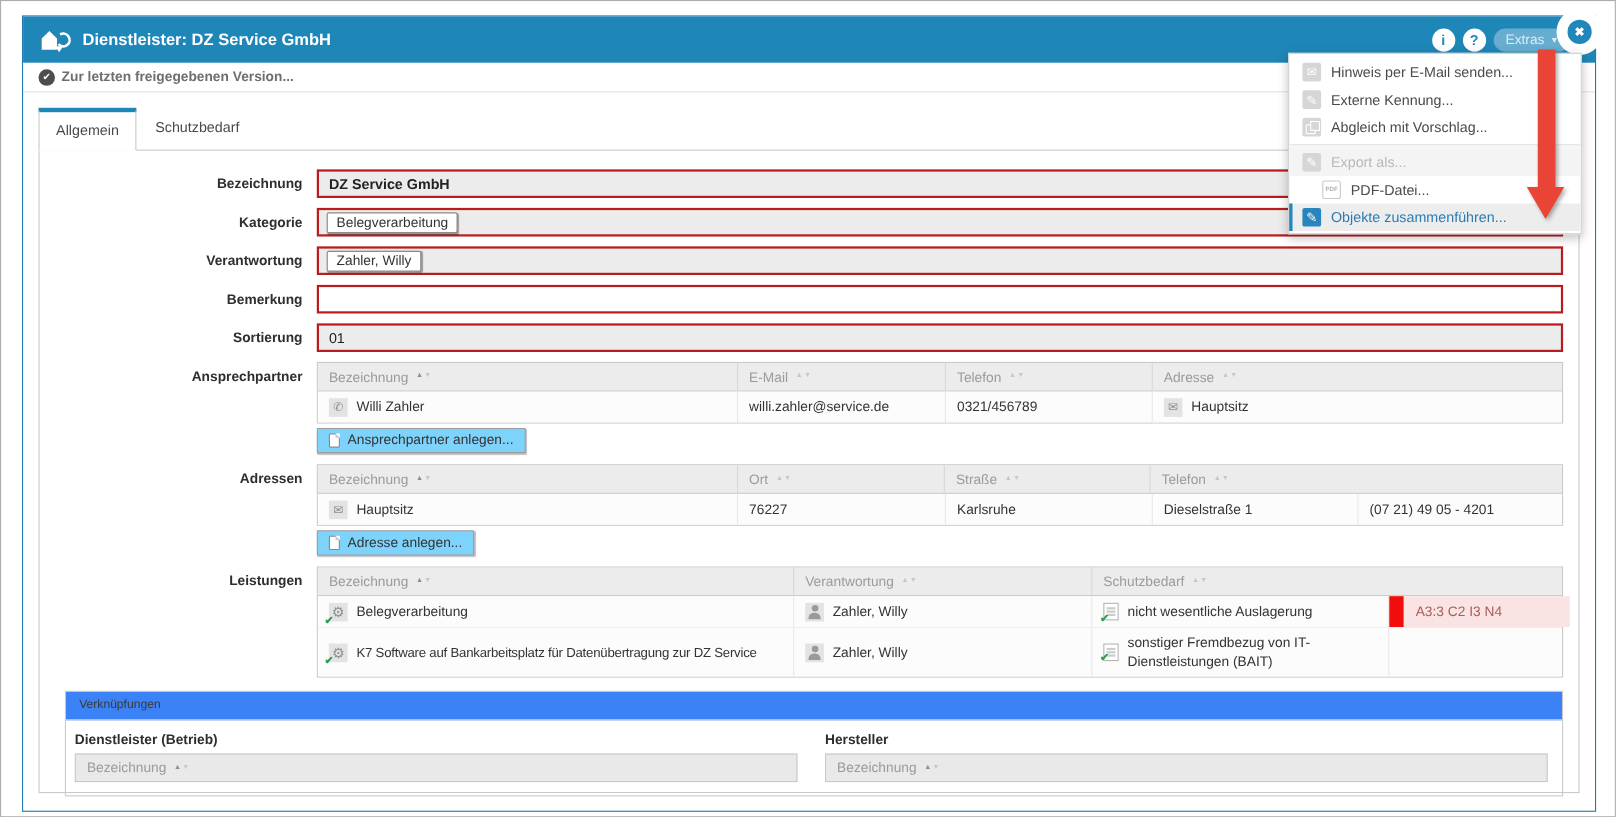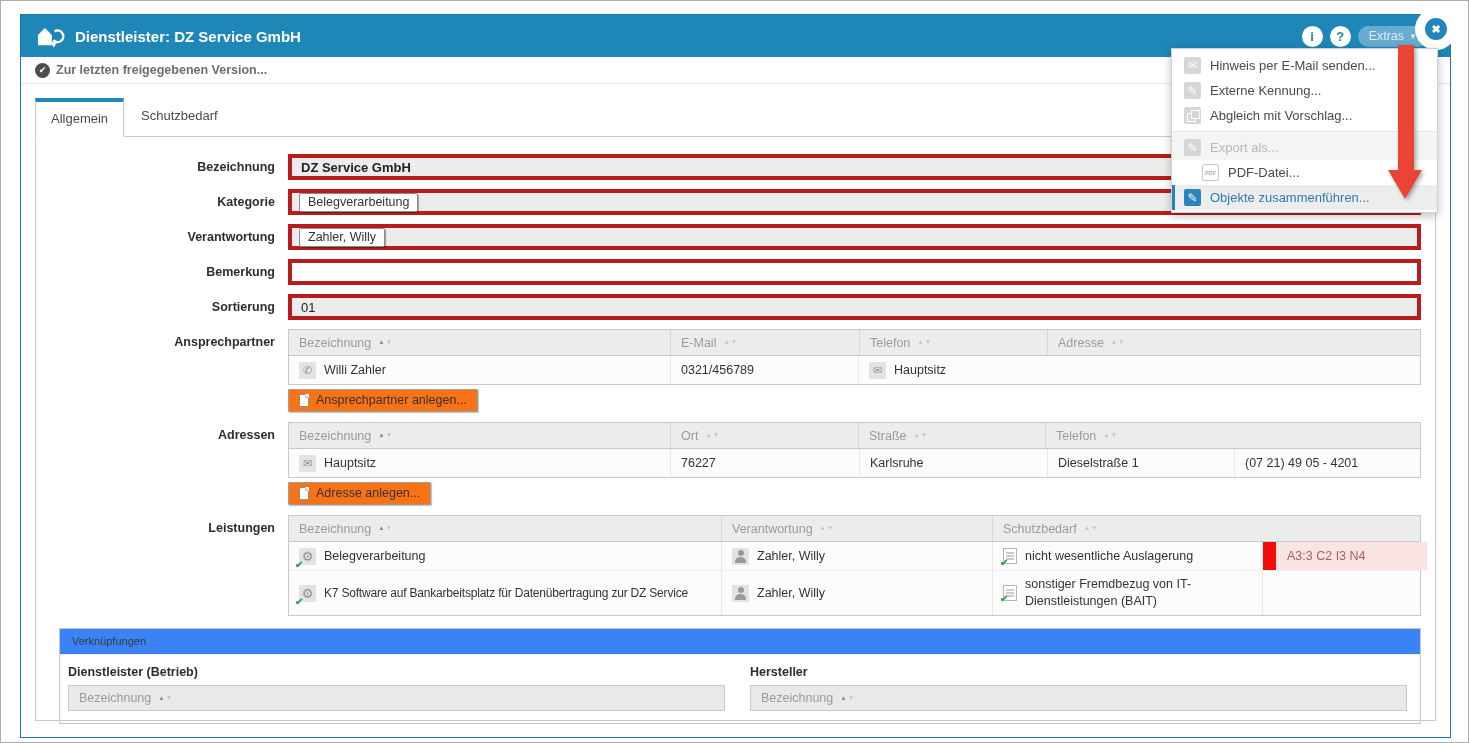--- a/index.html
+++ b/index.html
@@ -33,21 +33,21 @@
   .tabs { display:flex; align-items:flex-end; margin:12px 14px 0; position:relative; z-index:2; }
   .tab { font-size:13px; color:#4a4a4a; cursor:pointer; }
   .tab.active { background:#fff; border:1px solid #c9c9c9; border-bottom:1px solid #fff;
                 border-top:4px solid #1f86b8; padding:9px 15px 10px; margin-bottom:-1px; }
   .tab.inactive { padding:12px 17px 13px; }
   
   .panel { border:1px solid #c9c9c9; margin:0 14px; height:585px; background:#fff; padding-top:17px; }
   .frow { display:flex; align-items:flex-start; margin-bottom:9px; padding-right:14px; }
   .flabel { width:252px; padding-right:13px; text-align:right; font-weight:bold; font-size:12.5px; color:#2e2e2e; line-height:26px; flex:none; }
   .fctrl { flex:1; min-width:0; }
-  .input { height:26px; border:4px solid #b91c1c; background:#ececec; display:flex; align-items:center;
+  .input { height:26px; border:2px solid #b91c1c; background:#ececec; display:flex; align-items:center;
            padding:0 9px; font-size:13px; color:#222; }
   .input.bold { font-weight:bold; }
   .input.editable { background:#fff; }
   .chip { display:inline-flex; align-items:center; background:#fff; border:1px solid #8c8c8c; border-radius:2px;
           box-shadow:1px 1px 1px rgba(0,0,0,0.35); padding:1px 8px 2px; font-size:12.5px; color:#333; margin:2px 3px; cursor:pointer; }
   
   .tbl { border:1px solid #c9c9c9; background:#fcfcfc; }
   .thead { display:flex; background:#ececec; height:26px; border-bottom:1px solid #c9c9c9; }
   .th { display:flex; align-items:center; padding-left:10px; font-size:12.5px; color:#9b9b9b; border-left:1px solid #d8d8d8; }
   .th:first-child { border-left:none; }
@@ -68,21 +68,21 @@
   .i-person::after { content:""; position:absolute; bottom:2px; left:3px; width:11px; height:6px; border-radius:5px 5px 0 0; background:#9a9a9a; }
   .i-doc { background:#fff; border:1px solid #b5b5b5; width:14px; height:16px; }
   .i-doc::before { content:""; position:absolute; left:2px; top:3px; width:8px; height:1.5px; background:#ccc; box-shadow:0 3px 0 #ccc, 0 6px 0 #ccc; }
   .badge-check::after { content:"✔"; position:absolute; left:-4px; bottom:-5px; color:#2ca04c; font-size:10px; font-weight:bold; text-shadow:0 0 1px #fff; }
   .i-page { width:10px; height:13px; background:#fff; border:1px solid #8a8a8a; border-radius:1px; position:relative; flex:none; }
   .i-page::before { content:""; position:absolute; right:-1px; top:-1px; border-style:solid; border-width:0 4px 4px 0; border-color:transparent #fff #c9c9c9 transparent; }
   
   .td.sb { position:relative; background:#fae3e3; color:#a85d5d; padding-left:24px; }
   .td.sb::before { content:""; position:absolute; left:0; top:0; bottom:0; width:13px; background:#f20d0d; }
   
-  .btn { display:inline-flex; align-items:center; gap:7px; background:#f97316; border:1px solid #9d9d9d; border-radius:1px;
+  .btn { display:inline-flex; align-items:center; gap:7px; background:#7dd3fc; border:1px solid #9d9d9d; border-radius:1px;
          box-shadow:1px 1px 1px rgba(0,0,0,0.25); padding:3px 10px 4px; font-size:12.5px; color:#333; margin:4px 0 10px; cursor:pointer; }
   
   .vbox { border:1px solid #c9c9c9; margin:12px 14px 0 23px; }
   .vtitle { padding:6px 12px 7px; font-size:11px; color:#3a3a3a; background:#3b82f6; border-bottom:1px solid #ececec; }
   .vcols { display:flex; gap:25px; padding:8px 13px 12px 8px; }
   .vcol { flex:1; }
   .vlabel { font-weight:bold; font-size:12.5px; color:#2e2e2e; margin:2px 0 6px; }
   .vhead { height:26px; background:#e9e9e9; border:1px solid #c9c9c9; display:flex; align-items:center; padding-left:10px;
            color:#9b9b9b; font-size:12.5px; }
   
@@ -224,20 +224,23 @@
                   <span class="up">▲</span>
                   <span>▼</span>
                 </span>
               </div>
           </div>
           <div class="trow">
             <div class="td w381">
                 <span class="mini-icon i-contact"></span>
                 <span>Willi Zahler</span>
               </div>
+            <div class="td w189">
+                <span>willi.zahler@service.de</span>
+              </div>
             <div class="td w188">
                 <span>0321/456789</span>
               </div>
             <div class="td w380">
                 <span class="mini-icon i-address"></span>
                 <span>Hauptsitz</span>
               </div>
           </div>
         </div>
         <div class="btn">

